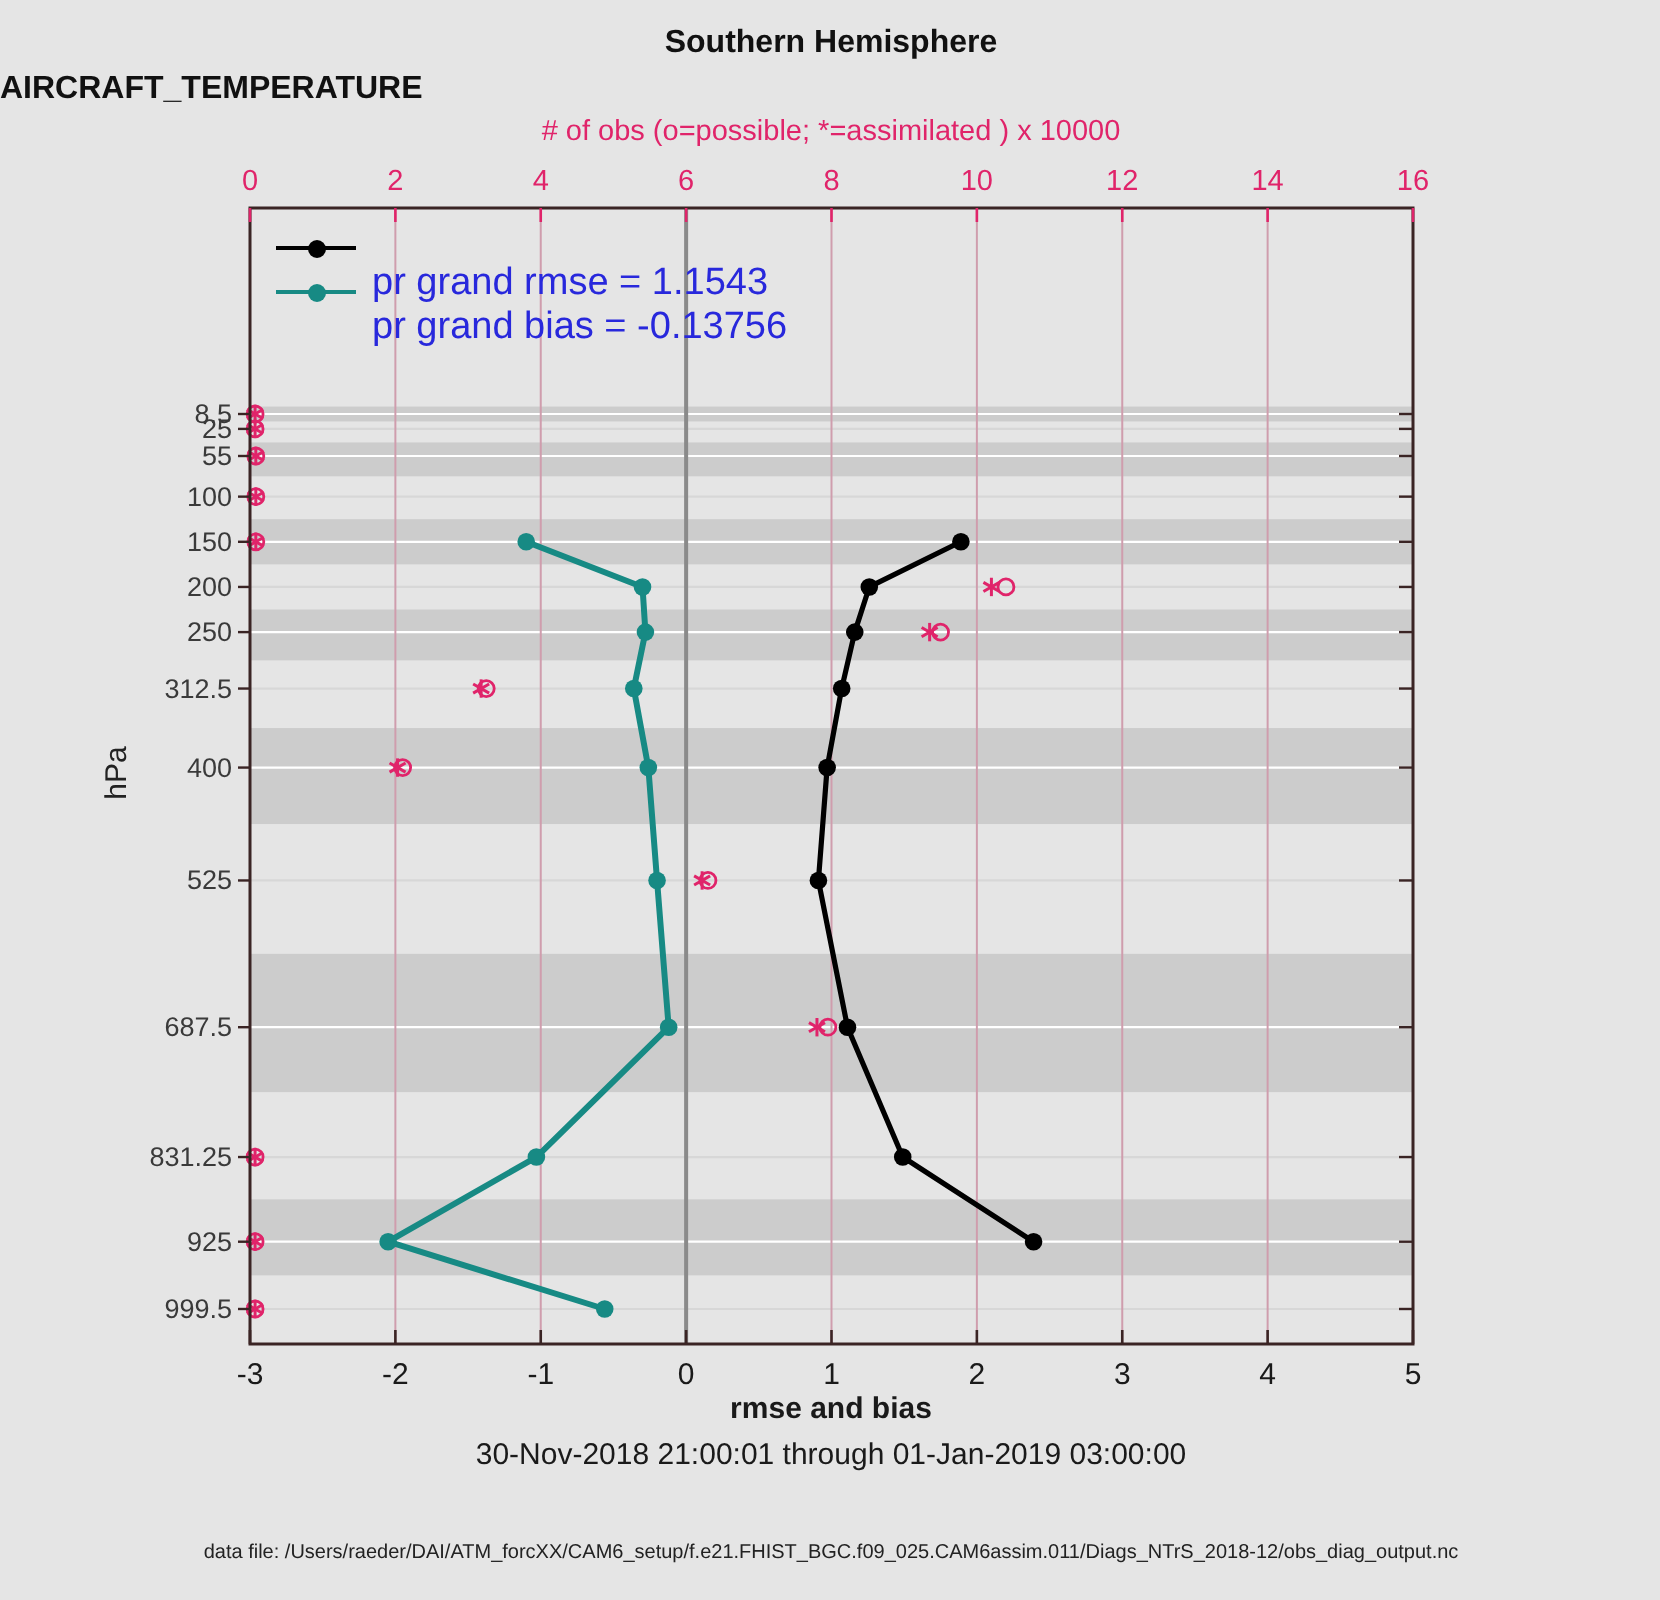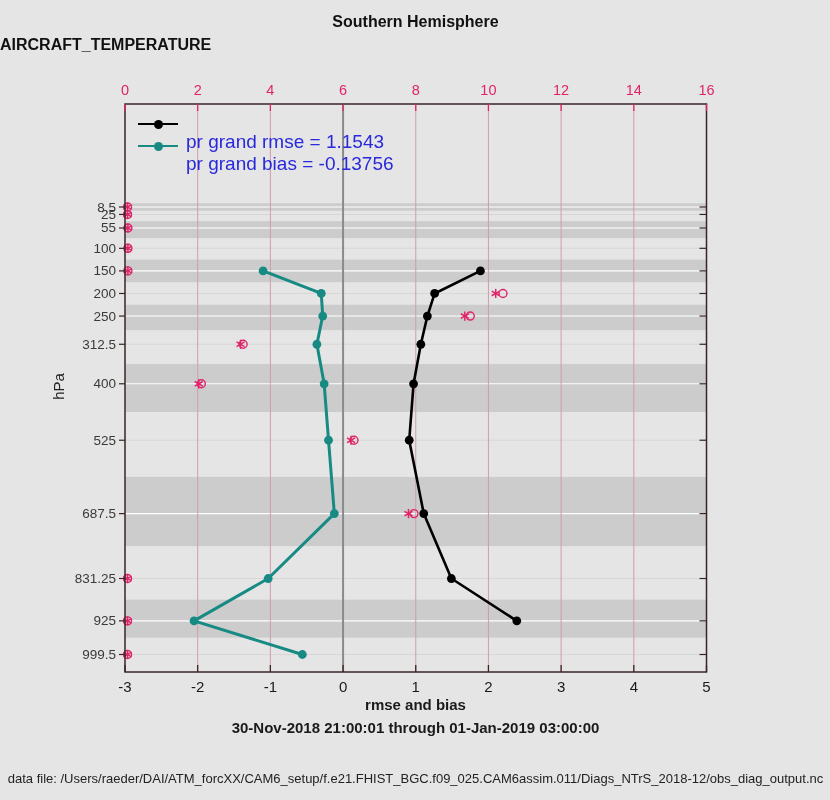--- a/index.html
+++ b/index.html
@@ -10,36 +10,37 @@
           font-size:16px;font-weight:bold;color:#111;}
   .title2{position:absolute;left:0;top:36px;width:831px;
           font-size:16px;font-weight:bold;color:#111;}
   .obslabel{position:absolute;left:0;top:58px;width:831px;text-align:center;
           font-size:14.5px;color:#e0246a;}
   .ylab{position:absolute;left:45px;top:378px;font-size:15px;color:#222;
         transform:rotate(-90deg);transform-origin:center;}
   .xlab{position:absolute;left:0;top:696px;width:831px;text-align:center;
         font-size:15px;color:#1a1a1a;font-weight:bold;}
   .dater{position:absolute;left:0;top:719px;width:831px;text-align:center;
-        font-size:15px;color:#1a1a1a;font-weight:bold;}
+        font-size:15px;color:#1a1a1a;}
   .dfile{position:absolute;left:0;top:771px;width:831px;text-align:center;
-        font-size:13px;color:#222;}
+        font-size:10px;color:#222;}
   .legend{position:absolute;left:138px;top:113px;}
   .lrow{display:flex;align-items:center;height:22px;}
   .lsample{position:relative;width:40px;height:9px;margin-right:8px;}
   .lline{position:absolute;left:0;top:3px;width:40px;height:2.6px;}
   .ldot{position:absolute;left:16px;top:0;width:9px;height:9px;border-radius:50%;}
   .ltext{font-size:19px;color:#2828dc;margin-top:36px;}
 </style>
 </head>
 <body>
 
 <div class="fig">
   <div class="title1">Southern Hemisphere</div>
   <div class="title2">AIRCRAFT_TEMPERATURE</div>
+  <div class="obslabel"># of obs (o=possible; *=assimilated ) x 10000</div>
 
   <svg id="plot" width="830" height="800">
       <rect x="125" y="203.27463" width="581.5" height="7.450739999999996" fill="#cccccc"></rect>
       <rect x="125" y="221.22414" width="581.5" height="16.93350000000001" fill="#cccccc"></rect>
       <rect x="125" y="259.60674" width="581.5" height="22.57800000000003" fill="#cccccc"></rect>
       <rect x="125" y="304.76274" width="581.5" height="25.40024999999997" fill="#cccccc"></rect>
       <rect x="125" y="364.02999" width="581.5" height="47.97825" fill="#cccccc"></rect>
       <rect x="125" y="476.91999" width="581.5" height="69.14512500000001" fill="#cccccc"></rect>
       <rect x="125" y="599.687865" width="581.5" height="37.98748499999999" fill="#cccccc"></rect>
       <line x1="125" x2="706.5" y1="207" y2="207" stroke="#ffffff" stroke-width="1.1"></line>

